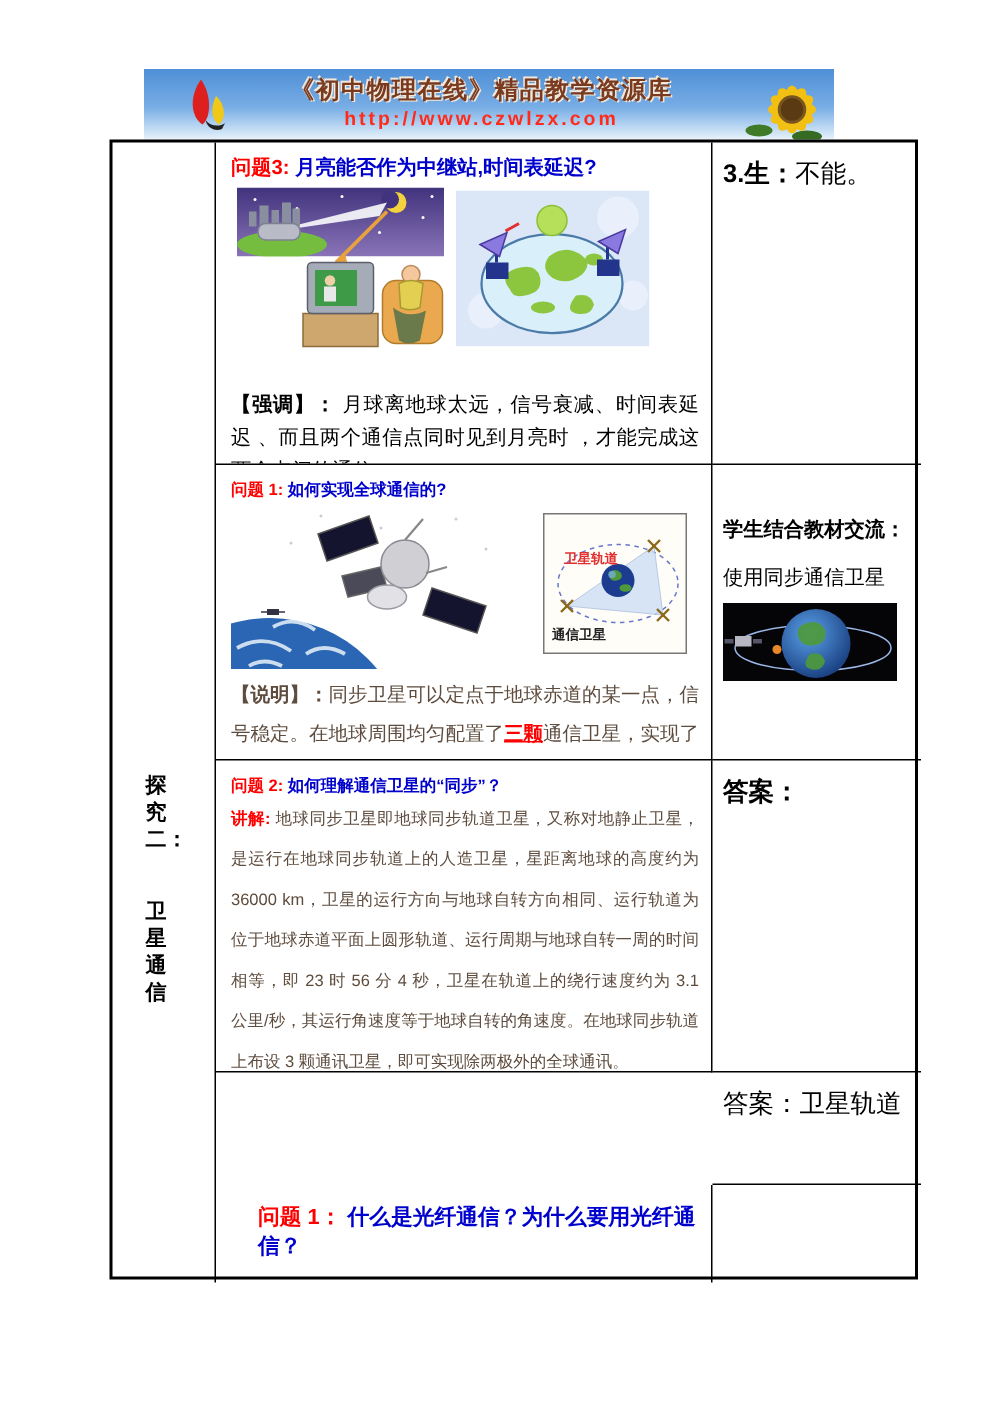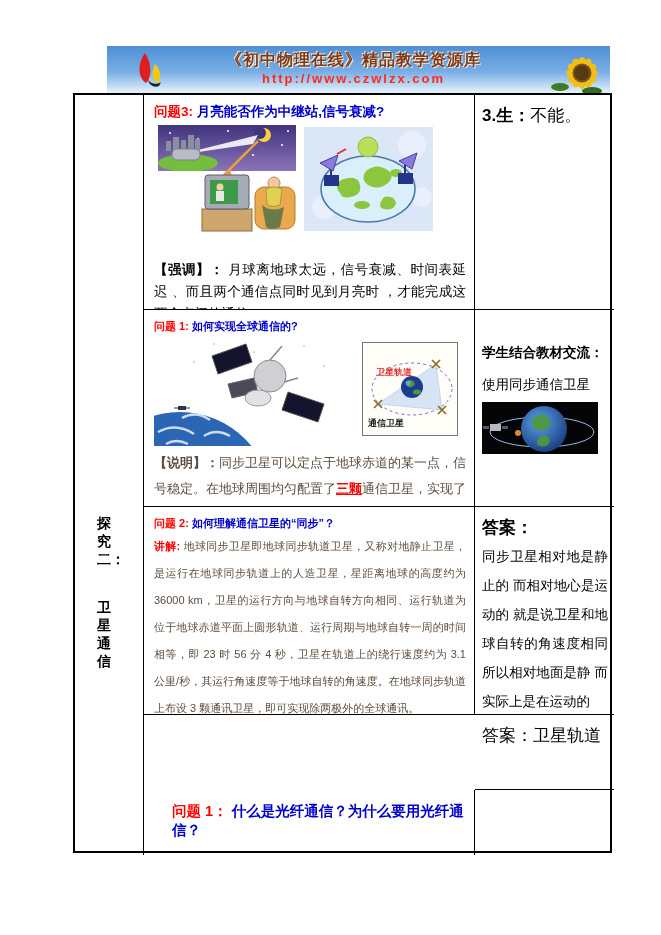--- a/index.html
+++ b/index.html
@@ -2,21 +2,21 @@
 <html><head>
 <meta charset="utf-8">
 <style>
   html,body{margin:0;padding:0;}
   body{
     width:661px;height:935px;background:#ffffff;position:relative;
     font-family:"Liberation Sans", sans-serif;color:#000;
   }
   
   .banner{
-    position:absolute;left:107px;top:46px;width:503px;height:47px;
+    position:absolute;left:96px;top:46px;width:460px;height:47px;
     background:linear-gradient(180deg,#4e8fd6 0%,#79aee6 55%,#c9e0f5 88%,#e8f2fb 100%);
     overflow:hidden;
   }
   .banner-title{
     position:absolute;left:60px;right:70px;top:4px;text-align:center;
     font-size:16px;font-weight:bold;color:#7a3a20;letter-spacing:1px;
     text-shadow:1px 1px 0 #f3e8d8,-1px -1px 0 #f3e8d8;white-space:nowrap;
   }
   .banner-url{
     position:absolute;left:60px;right:70px;top:25px;text-align:center;
@@ -92,21 +92,21 @@
 <div class="doc-table">
 
   <div class="cell left-cell">
     <div class="explore-line">探究二：</div>
     <div class="unit-line">卫星通信</div>
   </div>
 
   <div class="cell mid" style="grid-column:2;grid-row:1;">
     <div class="q-big">
       <span class="red">问题3:</span>
-      <span class="blue">月亮能否作为中继站,信号衰减?</span>
+      <span class="blue">月亮能否作为中继站,时间表延迟?</span>
     </div>
     <div class="imgs-row">
       <svg width="138" height="113" viewBox="0 0 138 113" style="margin-left:4px;">
         <defs>
           <linearGradient id="sky" x1="0" y1="0" x2="0" y2="1">
             <stop offset="0" stop-color="#41337d"></stop>
               <stop offset="1" stop-color="#8a74b8"></stop>
           </linearGradient>
         </defs>
         <rect width="138" height="46" fill="url(#sky)"></rect>
@@ -278,21 +278,20 @@
       <span class="red">问题 2:</span>
       <span class="blue">如何理解通信卫星的“同步”？</span>
     </div>
     <div class="lect-para">
       <span class="lect-label">讲解:</span><span> 地球同步卫星即地球同步轨道卫星，又称对地静止卫星，是运行在地球同步轨道上的人造卫星，星距离地球的高度约为 36000 km，卫星的运行方向与地球自转方向相同、运行轨道为位于地球赤道平面上圆形轨道、运行周期与地球自转一周的时间相等，即 23 时 56 分 4 秒，卫星在轨道上的绕行速度约为 3.1 公里/秒，其运行角速度等于地球自转的角速度。在地球同步轨道上布设 3 颗通讯卫星，即可实现除两极外的全球通讯。</span>
     </div>
   </div>
 
   <div class="cell right last-col" style="grid-column:3;grid-row:3;">
     <div class="ans-lead ans-bold">答案：</div>
-    <div class="ans-body">同步卫星相对地是静止的 而相对地心是运动的 就是说卫星和地球自转的角速度相同 所以相对地面是静  而实际上是在运动的</div>
   </div>
 
 
   <div class="cell right last-col" style="grid-column:3;grid-row:4;">
     <div class="ans-lead">答案：卫星轨道</div>
   </div>
 
   <div class="cell mid last-row" style="grid-column:2;grid-row:5;">
     <div class="q-huge">
       <span class="red">问题 1：</span>

